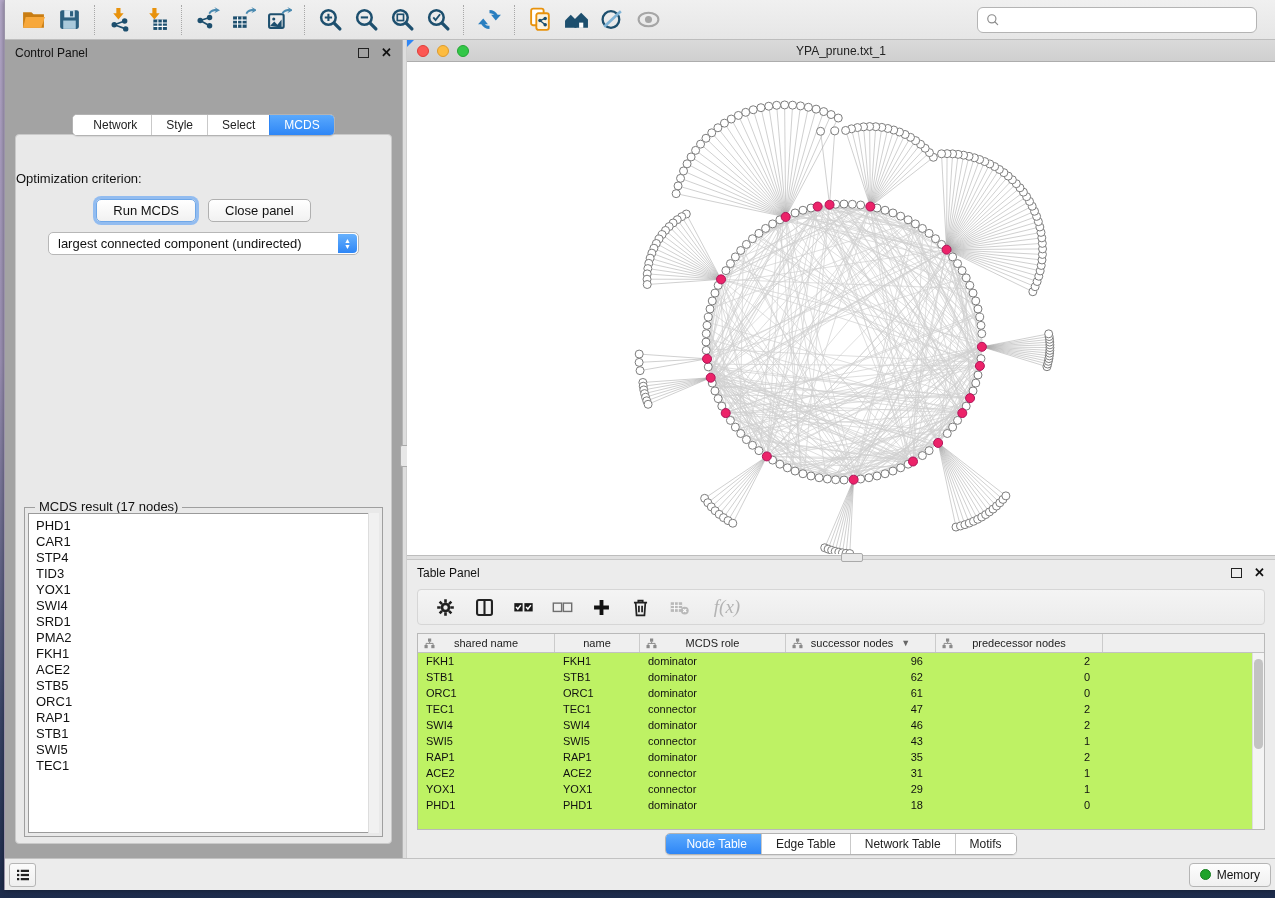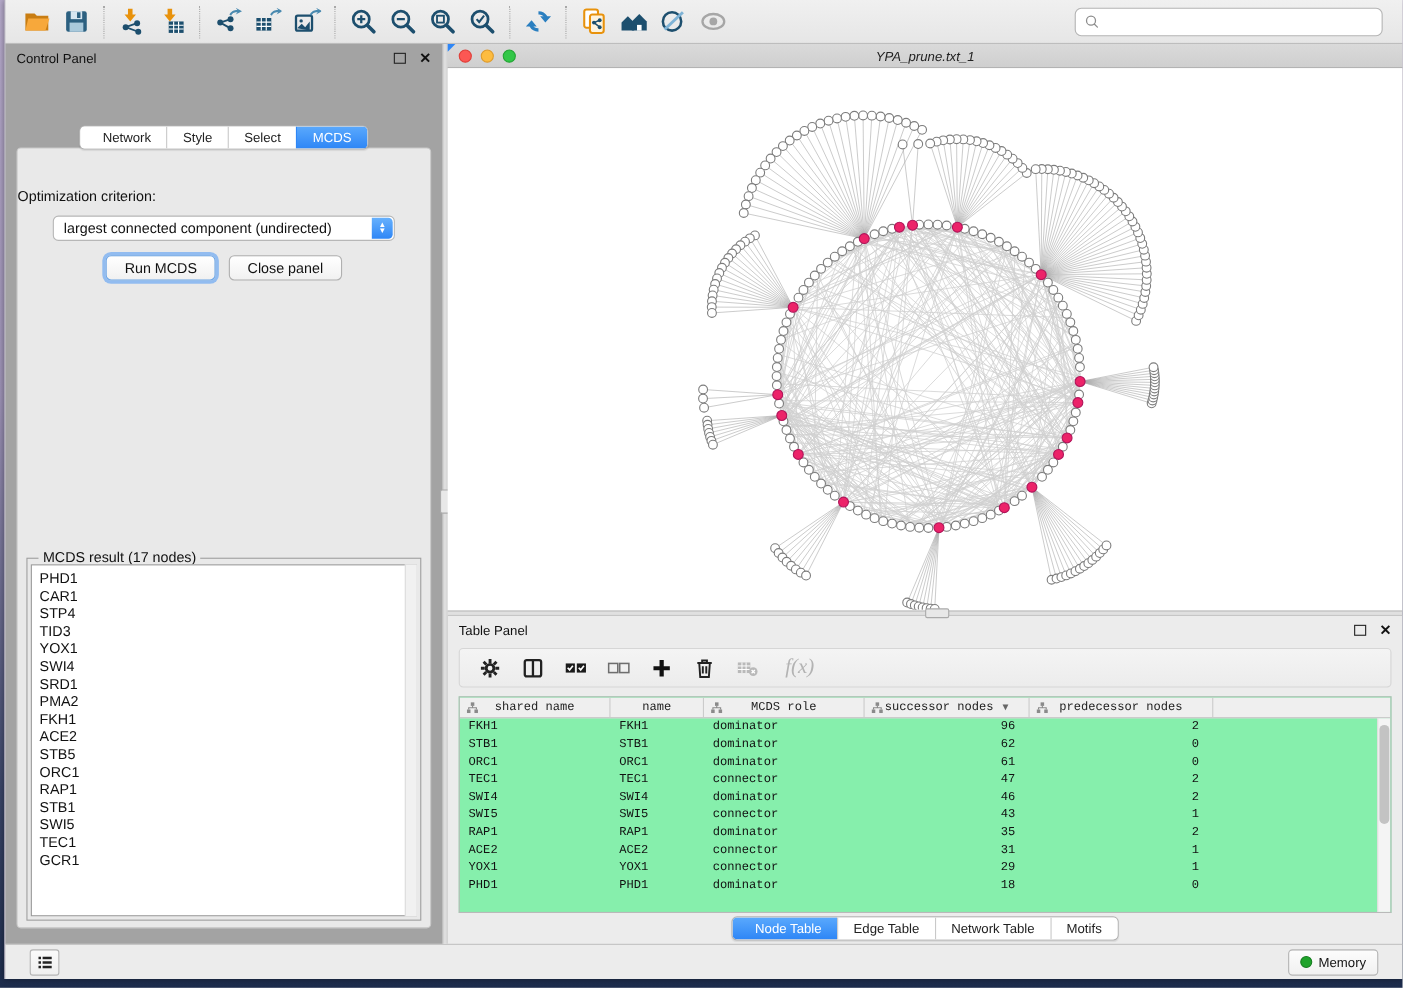--- a/index.html
+++ b/index.html
@@ -45,56 +45,56 @@
   #mcds-list { position:absolute; left:3px; right:3px; top:5px; bottom:3px; background:#fff; border:1px solid #9a9a9a; overflow:hidden; padding:4px 0 0 7px; font-size:13px; line-height:16px; color:#111; }
   #mcds-scroll { position:absolute; right:3px; top:5px; bottom:3px; width:11px; background:#f1f1f1; border-left:1px solid #ddd; }
 
   
   #vsplit { width:5px; flex:none; background:#dedede; border-left:1px solid #b6b6b6; border-right:1px solid #cfcfcf; position:relative; }
   .grip-v { position:absolute; top:405px; left:-3px; width:9px; height:22px; background:#e8e8e8; border:1px solid #aaa; border-radius:2px; }
 
   
   #right-col { flex:1; display:flex; flex-direction:column; min-width:0; }
 
-  #network-window { height:515px; flex:none; display:flex; flex-direction:column; position:relative;font-style:italic; }
+  #network-window { height:515px; flex:none; display:flex; flex-direction:column; position:relative; }
   #net-titlebar { height:22px; background:linear-gradient(#dadada,#cfcfcf); border-bottom:1px solid #adadad; display:flex; align-items:center; position:relative; flex:none; }
   #net-corner { position:absolute; left:0; top:0; width:0; height:0; border-top:7px solid #2e86f6; border-right:7px solid transparent; }
   .lights { display:flex; gap:8px; margin-left:10px; }
   .light { width:12px; height:12px; border-radius:50%; }
   #net-title { position:absolute; left:0; right:0; text-align:center; font-size:12px; color:#222; }
   #net-canvas { flex:1; background:#fff; position:relative; overflow:hidden; }
   #net-svg { position:absolute; left:0; top:0; }
 
   
   #hsplit { height:5px; background:#e0e0e0; border-top:1px solid #bdbdbd; border-bottom:1px solid #c6c6c6; position:relative; flex:none; }
   .grip-h { position:absolute; left:50%; top:-3px; width:22px; height:9px; background:#e8e8e8; border:1px solid #aaa; border-radius:2px; }
 
   
   #table-panel { flex:1; background:#ececec; display:flex; flex-direction:column; min-height:0; }
   #tp-toolbar { margin:3px 10px 0; height:36px; background:linear-gradient(#f4f4f4,#ececec); border:1px solid #d6d6d6; border-radius:4px; display:flex; align-items:center; gap:13px; padding:0 14px; flex:none; }
   .tp-icon { width:26px; height:24px; display:flex; align-items:center; justify-content:center; }
   .tp-icon svg { width:21px; height:21px; }
   .fx-label { font-family:"Liberation Serif", serif; font-style:italic; font-size:19px; color:#b3b3b3; }
 
-  #node-table { margin:8px 10px 0; flex:1; background:#86efac; border:1px solid #b9b9b9; position:relative; overflow:hidden;font-family:Liberation Mono, monospace; }
+  #node-table { margin:8px 10px 0; flex:1; background:#bef264; border:1px solid #b9b9b9; position:relative; overflow:hidden; }
   #thead-row { display:flex; height:19px; background:#efefef; border-bottom:1px solid #c2c2c2; font-size:11px; color:#222; }
   .th { position:relative; display:flex; align-items:center; justify-content:center; border-right:1px solid #cbcbcb; flex:none; }
   .th .tree-ico { position:absolute; left:6px; top:4px; }
   .th .sort-ico { margin-left:8px; color:#666; font-size:9px; }
   #tbody { font-size:11px; color:#111; }
   .tr { display:flex; height:16px; align-items:center; }
   .td { flex:none; padding:0 8px; white-space:nowrap; overflow:hidden; }
   .td.num { text-align:right; padding-right:13px; }
   #tbl-scroll { position:absolute; right:0; top:19px; bottom:0; width:12px; background:#f4f4f4; border-left:1px solid #ddd; }
   #tbl-thumb { position:absolute; left:1px; right:1px; top:6px; height:90px; background:#c3c3c3; border-radius:5px; }
 
   #bottom-tabs { height:28px; display:flex; justify-content:center; align-items:center; flex:none; }
 
   
-  #statusbar { height:32px; background:#ececec; border-top:1px solid #c2c2c2; display:flex; align-items:center; padding:0 22px; flex:none; }
+  #statusbar { height:32px; background:#ececec; border-top:1px solid #c2c2c2; display:flex; align-items:center; padding:0 4px; flex:none; }
   #status-left-btn { width:27px; height:24px; background:linear-gradient(#fbfbfb,#efefef); border:1px solid #b5b5b5; border-radius:3px; display:flex; align-items:center; justify-content:center; }
   #statusbar .spacer { flex:1; }
   #memory-btn { height:24px; background:linear-gradient(#fdfdfd,#f0f0f0); border:1px solid #b5b5b5; border-radius:4px; display:flex; align-items:center; gap:6px; padding:0 10px; font-size:12px; color:#111; }
   #memory-dot { width:11px; height:11px; border-radius:50%; background:#1fa32b; border:1px solid #157d1f; }
 </style>
 </head>
 <body>
 
 <div id="app">
 
@@ -247,30 +247,30 @@
           <span class="seg" id="ctl-seg">
             <span class="seg-tab">Network</span>
             <span class="seg-tab">Style</span>
             <span class="seg-tab">Select</span>
             <span class="seg-tab active">MCDS</span>
           </span>
         </div>
 
       <div id="cp-body">
         <div id="criterion-label">Optimization criterion:</div>
+        <div id="cp-buttons">
+          <button class="mac-btn focused">Run MCDS</button>
+          <button class="mac-btn">Close panel</button>
+        </div>
         <div id="criterion-select">
           <span>largest connected component (undirected)</span>
           <span id="criterion-stepper">
               <span>▲</span>
               <span>▼</span>
             </span>
-        </div>
-        <div id="cp-buttons">
-          <button class="mac-btn focused">Run MCDS</button>
-          <button class="mac-btn">Close panel</button>
         </div>
 
         <div id="mcds-groupbox">
           <span id="mcds-legend">MCDS result (17 nodes)</span>
           <div id="mcds-list">
               <div>PHD1</div>
               <div>CAR1</div>
               <div>STP4</div>
               <div>TID3</div>
               <div>YOX1</div>
@@ -278,21 +278,20 @@
               <div>SRD1</div>
               <div>PMA2</div>
               <div>FKH1</div>
               <div>ACE2</div>
               <div>STB5</div>
               <div>ORC1</div>
               <div>RAP1</div>
               <div>STB1</div>
               <div>SWI5</div>
               <div>TEC1</div>
-              <div>GCR1</div>
             </div>
           <div id="mcds-scroll"></div>
         </div>
       </div>
     </div>
 
     <div id="vsplit">
         <span class="grip-v"></span>
       </div>
 

